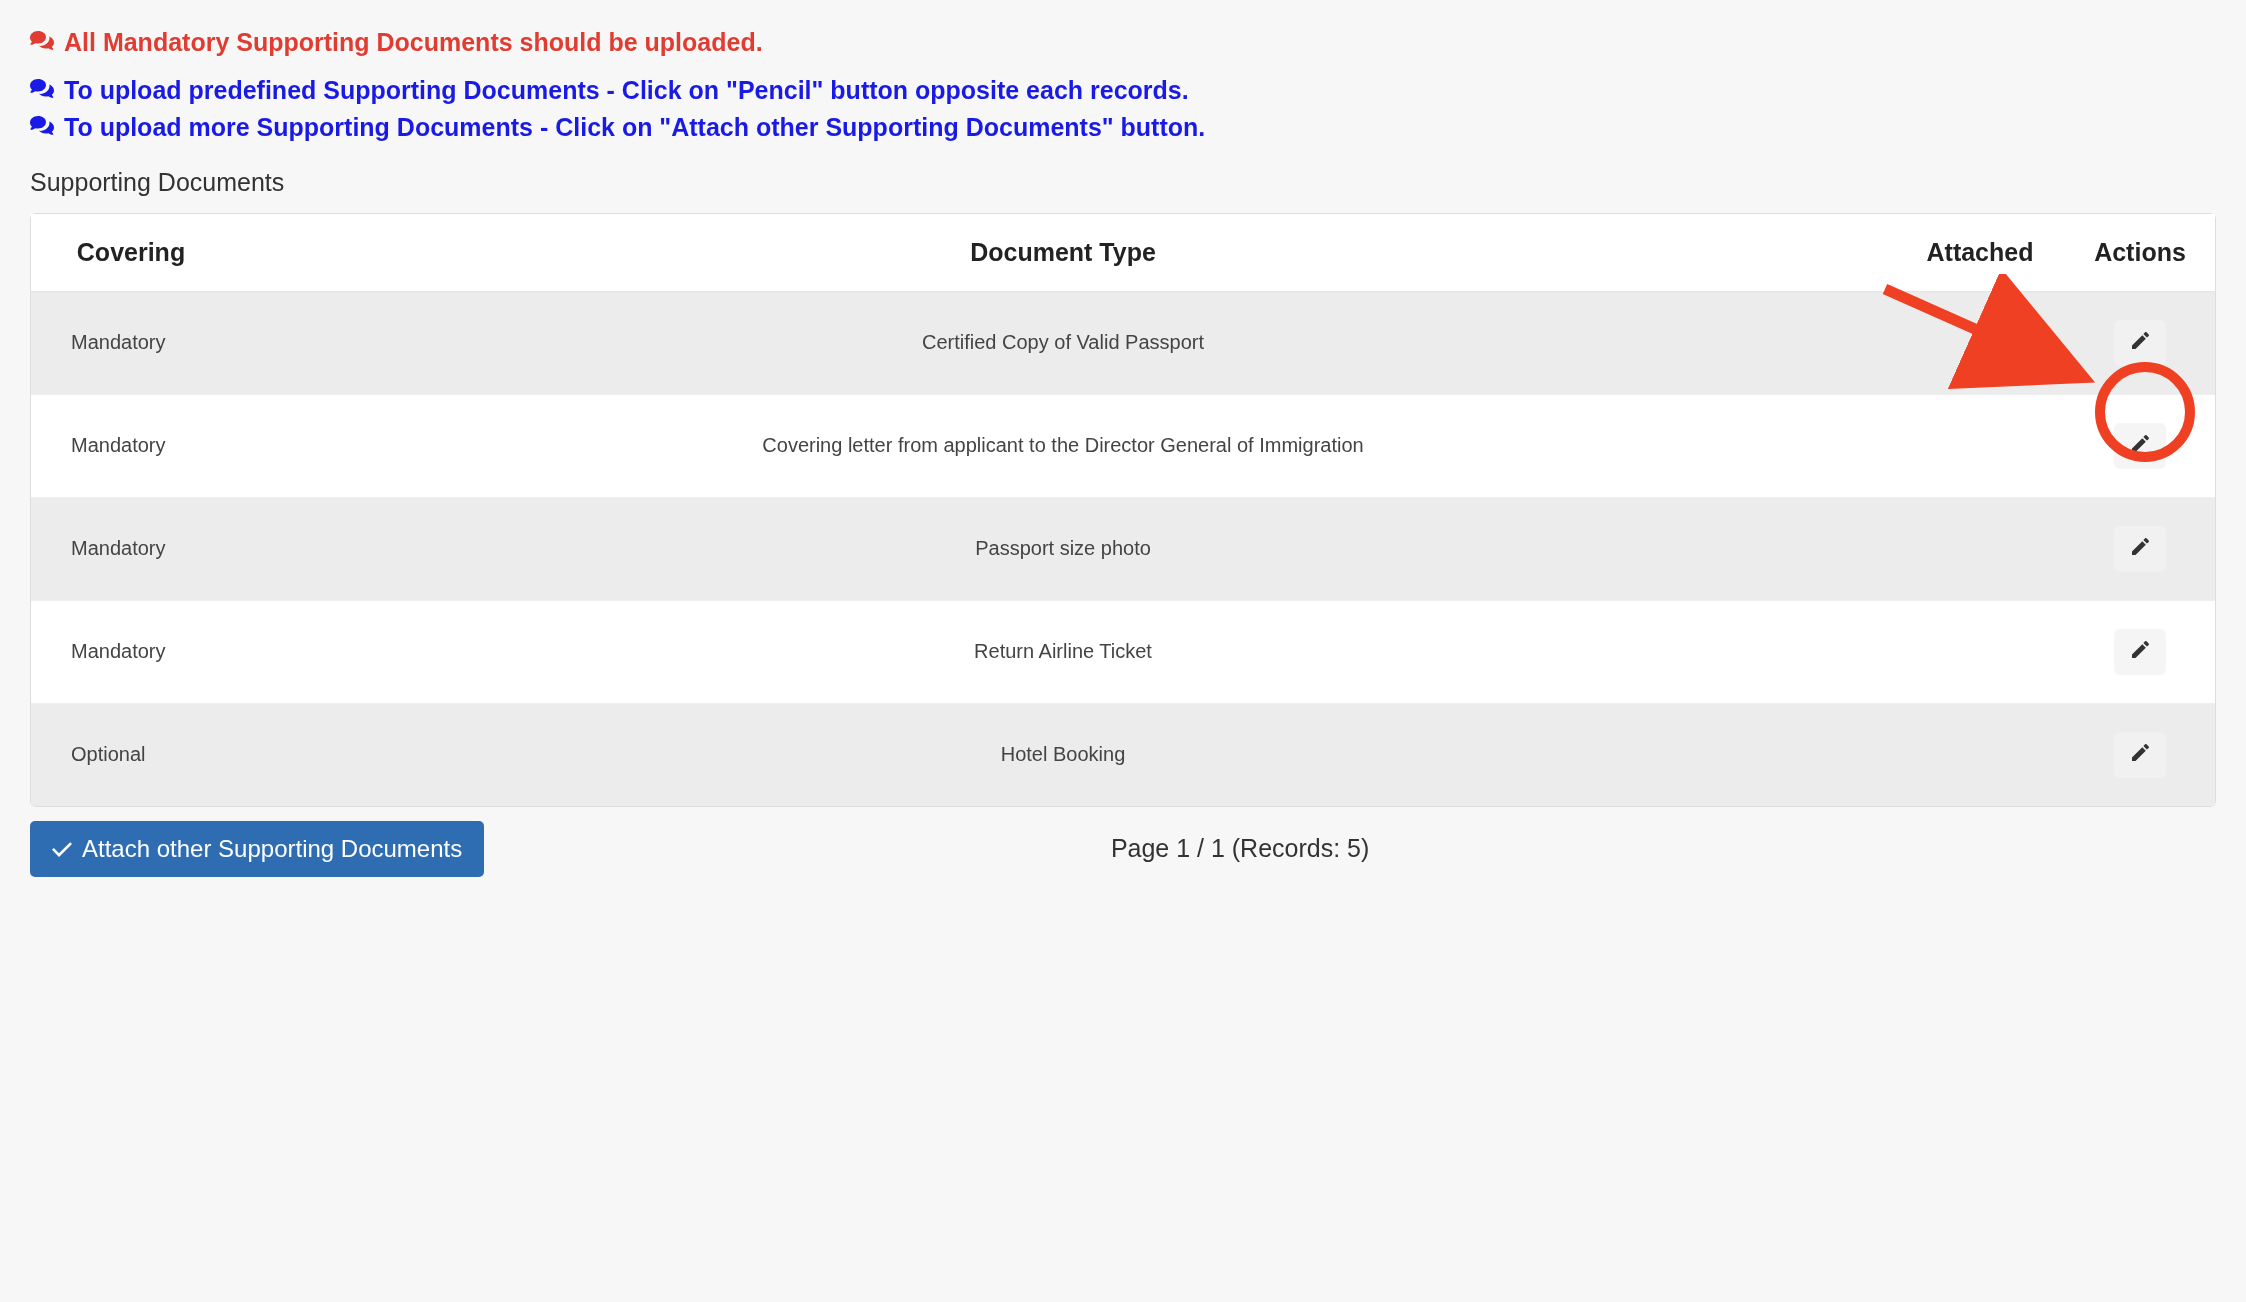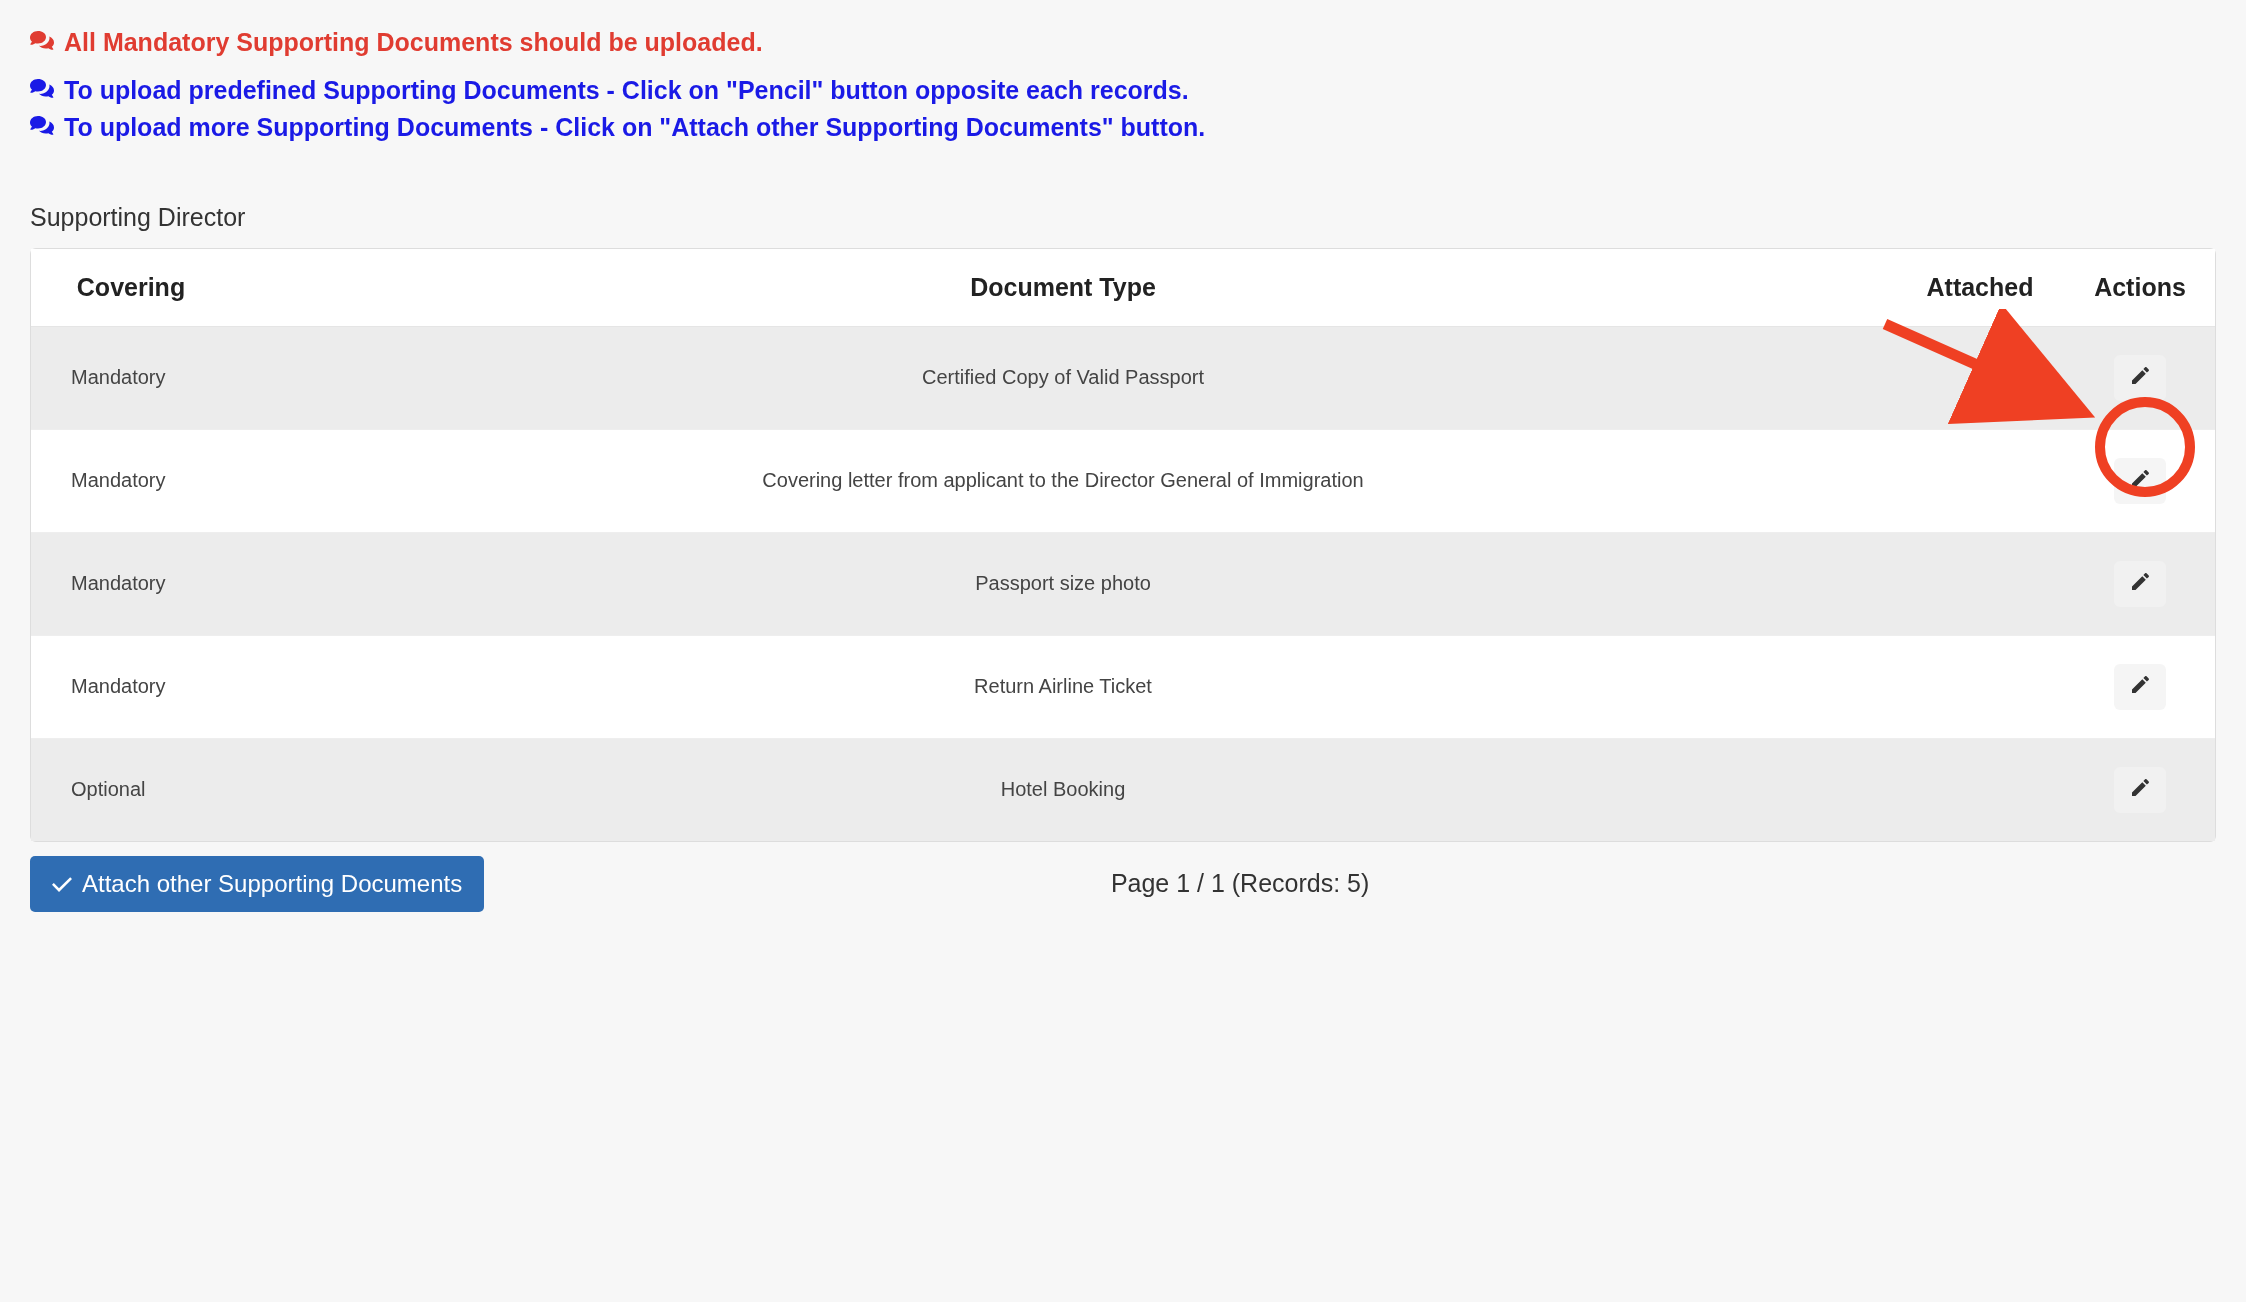--- a/index.html
+++ b/index.html
@@ -3,21 +3,21 @@
 <meta charset="utf-8">
 <style>
   * { box-sizing: border-box; margin: 0; padding: 0; }
   body {
     font-family: -apple-system, BlinkMacSystemFont, "Segoe UI", Helvetica, Arial, sans-serif;
     background: #f7f7f7;
     padding: 24px 30px;
     color: #333;
     font-size: 24px;
   }
-  .instructions { margin-bottom: 56px; }
+  .instructions { margin-bottom: 21px; }
   .instruction-line {
     display: flex;
     align-items: baseline;
     gap: 10px;
     font-weight: 700;
     font-size: 25px;
     line-height: 1.5;
   }
   .instruction-line.red { color: #e03c31; }
   .instruction-line.blue { color: #1a1ae6; margin-top: 10px; }
@@ -149,21 +149,21 @@
     <span class="speech-icon">
       <svg width="24" height="22" viewBox="0 0 24 22">
           <path fill="currentColor" d="M8 0C3.6 0 0 2.9 0 6.5c0 1.6.7 3 1.9 4.1-.3 1.2-1.4 2.3-1.4 2.3-.2.2-.2.4-.1.6.1.2.3.3.5.3 2 0 3.5-.9 4.4-1.6.8.2 1.7.3 2.7.3 4.4 0 8-2.9 8-6.5S12.4 0 8 0z"></path>
           <path fill="currentColor" d="M22.1 15.6c1.2-1.1 1.9-2.5 1.9-4.1 0-2.6-1.9-4.8-4.7-5.9.1.5.2 1 .2 1.5 0 4.3-4.2 7.8-9.3 7.8-.4 0-.8 0-1.2-.1 1.4 1.6 3.9 2.7 6.7 2.7 1 0 1.9-.1 2.7-.3.9.7 2.4 1.6 4.4 1.6.2 0 .4-.1.5-.3.1-.2.1-.4-.1-.6 0 0-1.1-1.1-1.4-2.3z"></path>
         </svg>
     </span>
     <span>To upload more Supporting Documents - Click on "Attach other Supporting Documents" button.</span>
   </div>
 </div>
 
-<div class="section-title">Supporting Director</div>
+<div class="section-title">Supporting Documents</div>
 
 <div class="table-wrap">
   <table>
     <thead>
       <tr>
         <th class="col-required">Covering</th>
         <th class="col-type">Document Type</th>
         <th class="col-attached">Attached</th>
         <th class="col-actions">Actions</th>
       </tr>

